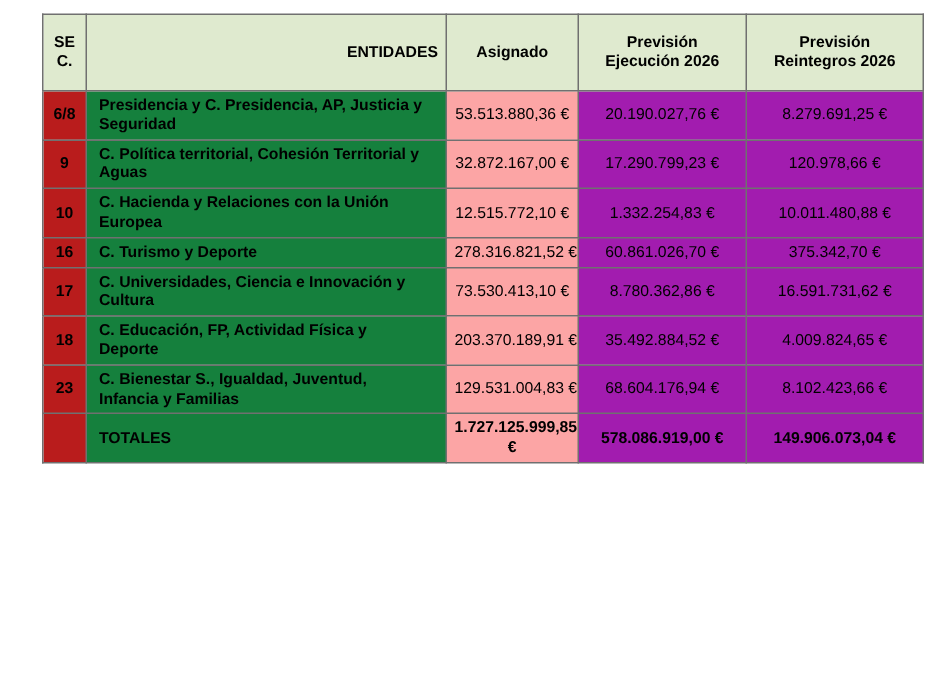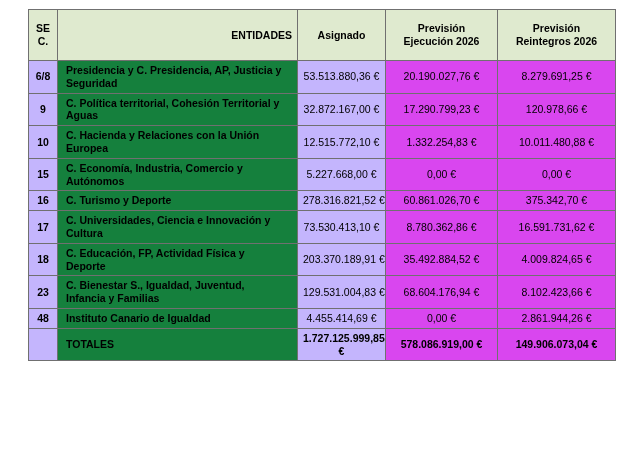--- a/index.html
+++ b/index.html
@@ -60,36 +60,36 @@
   thead th.h-sec {
     text-align: center;
     padding-left: 2px;
     padding-right: 2px;
     word-break: break-all;
   }
   tbody td.sec {
     text-align: center;
     font-weight: bold;
     font-size: 10.5px;
-    background: #c4b5fd;
+    background: #b91c1c;
   }
   tbody td.entidad {
     text-align: left;
     font-weight: bold;
     background: #15803d;
     padding-left: 8px;
     padding-right: 12px;
   }
   tbody td.num {
     text-align: center;
-    background: #c4b5fd;
+    background: #fca5a5;
     white-space: nowrap;
   }
   tbody td.num.shaded {
-    background: #d946ef;
+    background: #a21caf;
   }
   tbody tr.totals td.entidad,
   tbody tr.totals td.num {
     font-weight: bold;
   }
   tbody tr.totals td.num.asignado-total {
     white-space: normal;
   }
 </style>
 </head>
@@ -136,27 +136,20 @@
             <td class="num shaded">120.978,66 €</td>
           </tr>
           <tr>
             <td class="sec">10</td>
             <td class="entidad">C. Hacienda y Relaciones con la Unión Europea</td>
             <td class="num">12.515.772,10 €</td>
             <td class="num shaded">1.332.254,83 €</td>
             <td class="num shaded">10.011.480,88 €</td>
           </tr>
           <tr>
-            <td class="sec">15</td>
-            <td class="entidad">C. Economía, Industria, Comercio y Autónomos</td>
-            <td class="num">5.227.668,00 €</td>
-            <td class="num shaded">0,00 €</td>
-            <td class="num shaded">0,00 €</td>
-          </tr>
-          <tr>
             <td class="sec">16</td>
             <td class="entidad">C. Turismo y Deporte</td>
             <td class="num">278.316.821,52 €</td>
             <td class="num shaded">60.861.026,70 €</td>
             <td class="num shaded">375.342,70 €</td>
           </tr>
           <tr>
             <td class="sec">17</td>
             <td class="entidad">C. Universidades, Ciencia e Innovación y Cultura</td>
             <td class="num">73.530.413,10 €</td>
@@ -170,27 +163,20 @@
             <td class="num shaded">35.492.884,52 €</td>
             <td class="num shaded">4.009.824,65 €</td>
           </tr>
           <tr>
             <td class="sec">23</td>
             <td class="entidad">C. Bienestar S., Igualdad, Juventud, Infancia y Familias</td>
             <td class="num">129.531.004,83 €</td>
             <td class="num shaded">68.604.176,94 €</td>
             <td class="num shaded">8.102.423,66 €</td>
           </tr>
-          <tr>
-            <td class="sec">48</td>
-            <td class="entidad">Instituto Canario de Igualdad</td>
-            <td class="num">4.455.414,69 €</td>
-            <td class="num shaded">0,00 €</td>
-            <td class="num shaded">2.861.944,26 €</td>
-          </tr>
           <tr class="totals">
             <td class="sec"></td>
             <td class="entidad">TOTALES</td>
             <td class="num asignado-total">1.727.125.999,85 €</td>
             <td class="num shaded">578.086.919,00 €</td>
             <td class="num shaded">149.906.073,04 €</td>
           </tr>
         </tbody>
     </table>
   </div>

